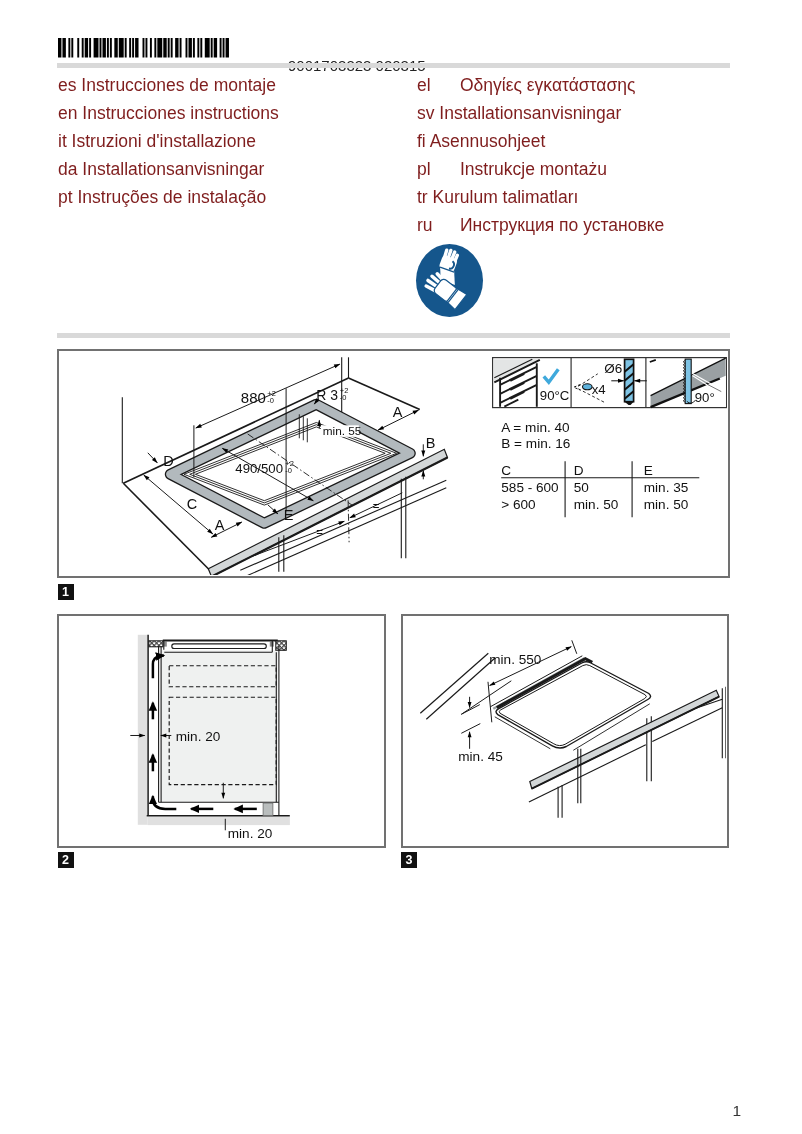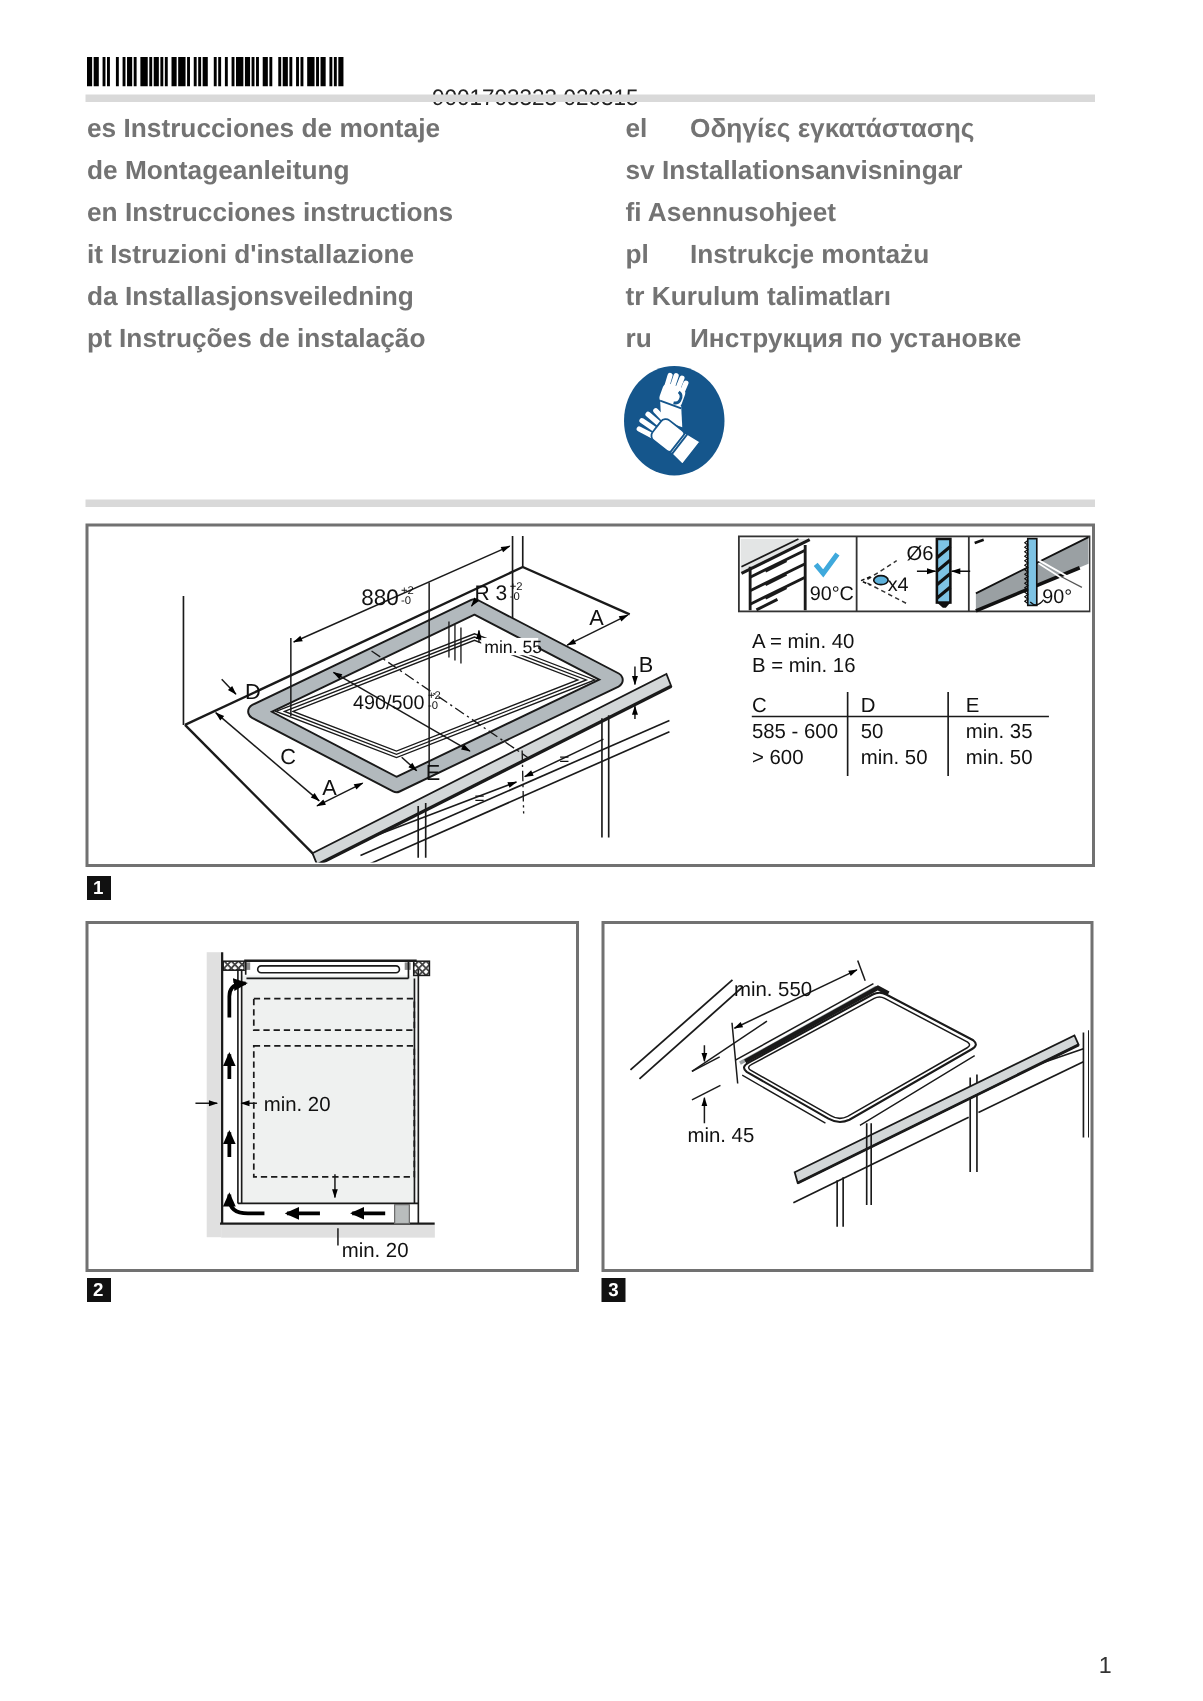--- a/index.html
+++ b/index.html
@@ -1,17 +1,17 @@
 <!DOCTYPE html>
 <html><head><meta charset="utf-8">
 <style>
 html,body{margin:0;padding:0;}
 body{width:802px;height:1134px;background:#fff;font-family:"Liberation Sans",sans-serif;position:relative;overflow:hidden;}
 .abs{position:absolute;}
-.lang{font-weight:bold;font-size:17.5px;color:#737373;line-height:27.85px;white-space:pre;}
+.lang{font-weight:normal;font-size:17.5px;color:#7f1d1d;line-height:27.85px;white-space:pre;}
 .bar{background:#d9d9d9;height:4.8px;}
 .figbox{border:2.7px solid #717171;background:#fff;box-sizing:border-box;}
 .figlab{background:#111;color:#fff;font-weight:bold;font-size:12.5px;width:16px;height:16px;text-align:center;line-height:16px;}
 svg{display:block}
 .t{font-family:"Liberation Sans",sans-serif;}
 </style></head><body>
 <svg class="abs" style="left:57.5px;top:38px" width="173" height="20" viewBox="0 0 173 20">
     <rect x="0.00" y="0" width="3.42" height="19.5"></rect>
     <rect x="4.45" y="0" width="3.42" height="19.5"></rect>
     <rect x="10.38" y="0" width="1.93" height="19.5"></rect>
@@ -49,21 +49,21 @@
     <rect x="146.79" y="0" width="4.90" height="19.5"></rect>
     <rect x="152.72" y="0" width="1.93" height="19.5"></rect>
     <rect x="155.69" y="0" width="3.42" height="19.5"></rect>
     <rect x="161.62" y="0" width="1.93" height="19.5"></rect>
     <rect x="164.59" y="0" width="1.93" height="19.5"></rect>
     <rect x="167.55" y="0" width="3.42" height="19.5"></rect>
   </svg>
 <div class="abs t" style="left:288px;top:57px;font-size:15px;color:#222">9001703323 020315</div>
 <div class="abs bar" style="left:57px;top:63px;width:673px"></div>
 <div class="abs bar" style="left:57px;top:333px;width:673px"></div>
-<div class="abs lang" style="left:58px;top:72.4px"><div>es Instrucciones de montaje</div><div>de Montageanleitung</div><div>en Instrucciones instructions</div><div>it Istruzioni d'installazione</div><div>da Installasjonsveiledning</div><div>pt Instruções de instalação</div></div>
+<div class="abs lang" style="left:58px;top:72.4px"><div>es Instrucciones de montaje</div><div>en Instrucciones instructions</div><div>it Istruzioni d'installazione</div><div>da Installationsanvisningar</div><div>pt Instruções de instalação</div></div>
 <div class="abs lang" style="left:417px;top:72.4px"><div><span style="display:inline-block;width:43px">el</span>Οδηγίες εγκατάστασης</div><div>sv Installationsanvisningar</div><div>fi Asennusohjeet</div><div><span style="display:inline-block;width:43px">pl</span>Instrukcje montażu</div><div>tr Kurulum talimatları</div><div><span style="display:inline-block;width:43px">ru</span>Инструкция по установке</div></div>
 <svg class="abs" style="left:415px;top:242px" width="69" height="76" viewBox="0 0 69 76">
 <ellipse cx="34.5" cy="38.5" rx="33.5" ry="36.5" fill="#15568c"></ellipse>
 <g transform="translate(34,19.5) rotate(20)">
  <g stroke="#fff" stroke-width="3.4" stroke-linecap="round">
   <line x1="-5.6" y1="-3" x2="-6" y2="-9.8"></line>
   <line x1="-1.9" y1="-3.5" x2="-2.1" y2="-11"></line>
   <line x1="1.9" y1="-3.5" x2="2.1" y2="-10.8"></line>
   <line x1="5.4" y1="-3" x2="5.7" y2="-8.6"></line>
  </g>

